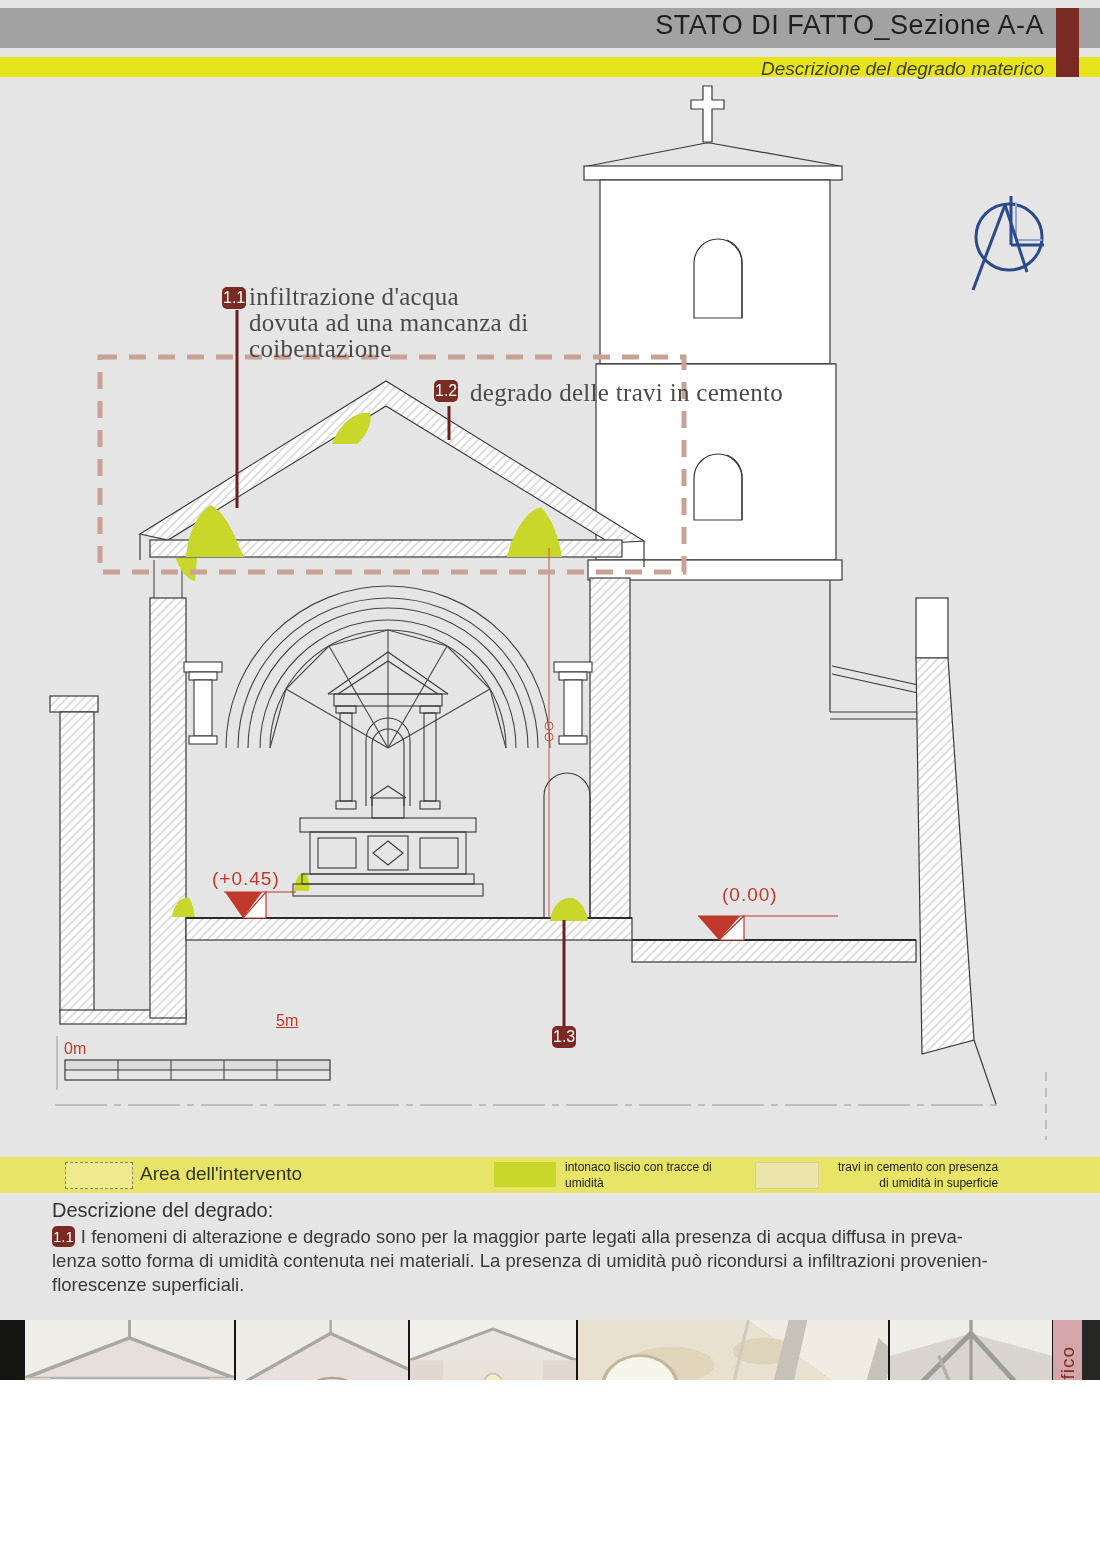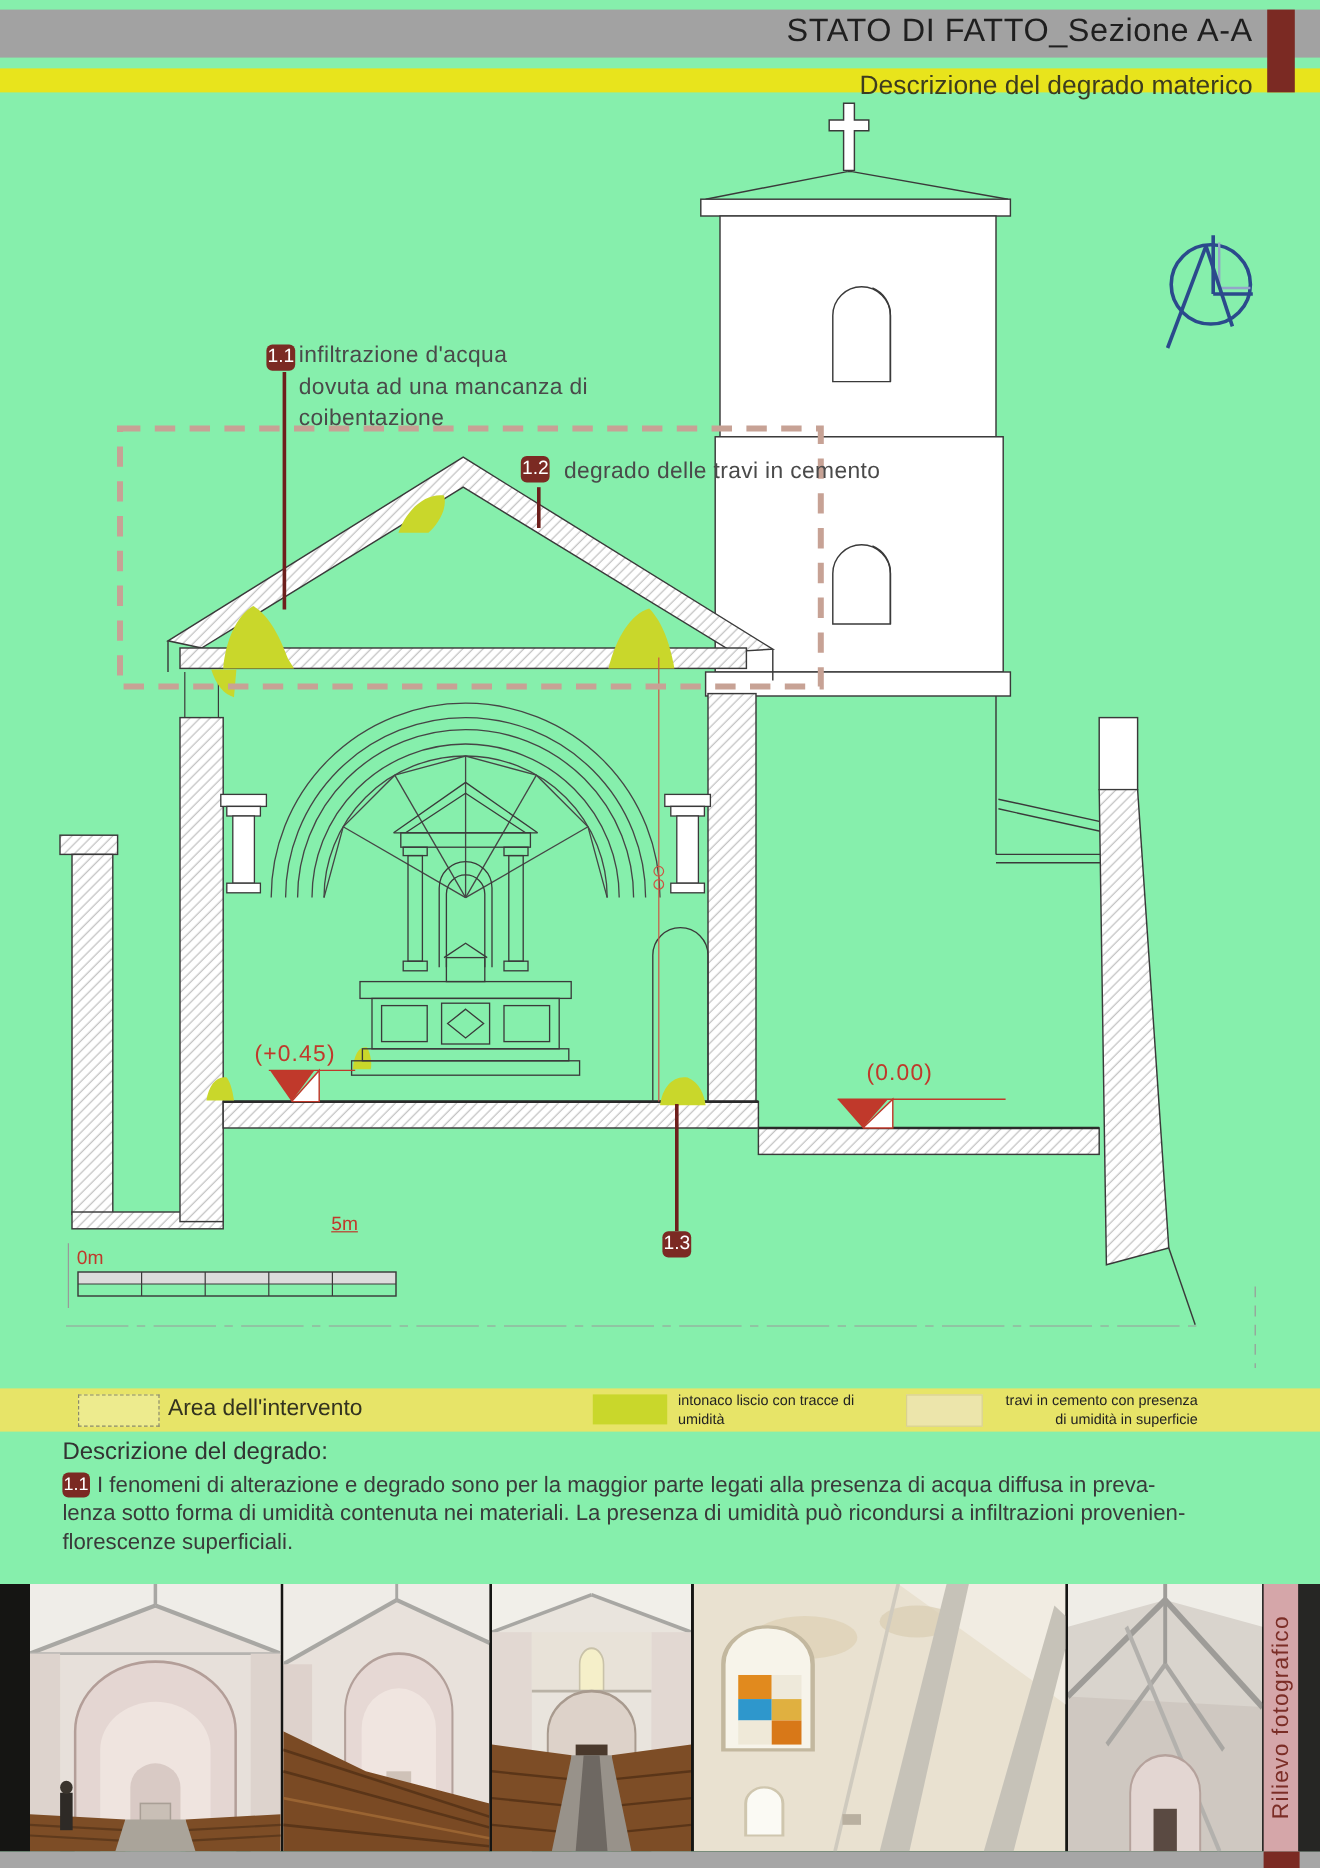--- a/index.html
+++ b/index.html
@@ -1,28 +1,28 @@
 <!DOCTYPE html>
 <html><head>
 <meta charset="utf-8">
 <style>
   html,body{margin:0;padding:0;background:#fff;}
-  .page{position:relative;width:1100px;height:1557px;background:#86efac;overflow:hidden;
+  .page{position:relative;width:1100px;height:1380px;background:#e5e5e5;overflow:hidden;
         font-family:"Liberation Sans",sans-serif;color:#222;}
   .abs{position:absolute;}
   
   .bar-gray{left:0;right:0;top:8px;height:40px;background:#a2a2a2;}
   .title{right:56px;top:10px;font-size:27px;letter-spacing:.5px;color:#1f1f1f;}
   .bar-yellow{left:0;right:0;top:57px;height:20px;background:#e8e41c;}
-  .subtitle{right:56px;top:58px;font-size:22px;color:#3c3c20;}
+  .subtitle{right:56px;top:58px;font-size:19px;color:#3c3c20;font-style:italic;}
   .red-block{left:1056px;top:8px;width:23px;height:69px;background:#7b2a23;}
   
   .badge{background:#7b2a23;color:#fff;border-radius:5px;font-size:16px;
          padding:3px 1px;line-height:1;display:inline-block;}
-  .ann-text{font-size:19px;color:#4a4a4a;line-height:26px;letter-spacing:.3px;}
+  .ann-text{font-size:25px;color:#4a4a4a;line-height:26px;letter-spacing:.3px;font-family:Liberation Serif, serif;}
   .lvl{font-size:19px;color:#c0392b;letter-spacing:1px;}
   .scale-lbl{font-size:16px;color:#c0392b;}
   
   .legend{left:0;right:0;top:1157px;height:36px;background:#e7e468;}
   .sw{position:absolute;top:5px;height:25px;}
   .leg-lbl-big{position:absolute;top:6px;font-size:19px;color:#33331f;}
   .leg-lbl{position:absolute;top:2px;font-size:12px;line-height:16px;color:#222;}
   
   .desc-head{left:52px;top:1199px;font-size:20px;color:#333;}
   .desc{left:52px;top:1225px;width:1045px;font-size:18.5px;line-height:23.8px;color:#3a3a3a;}

